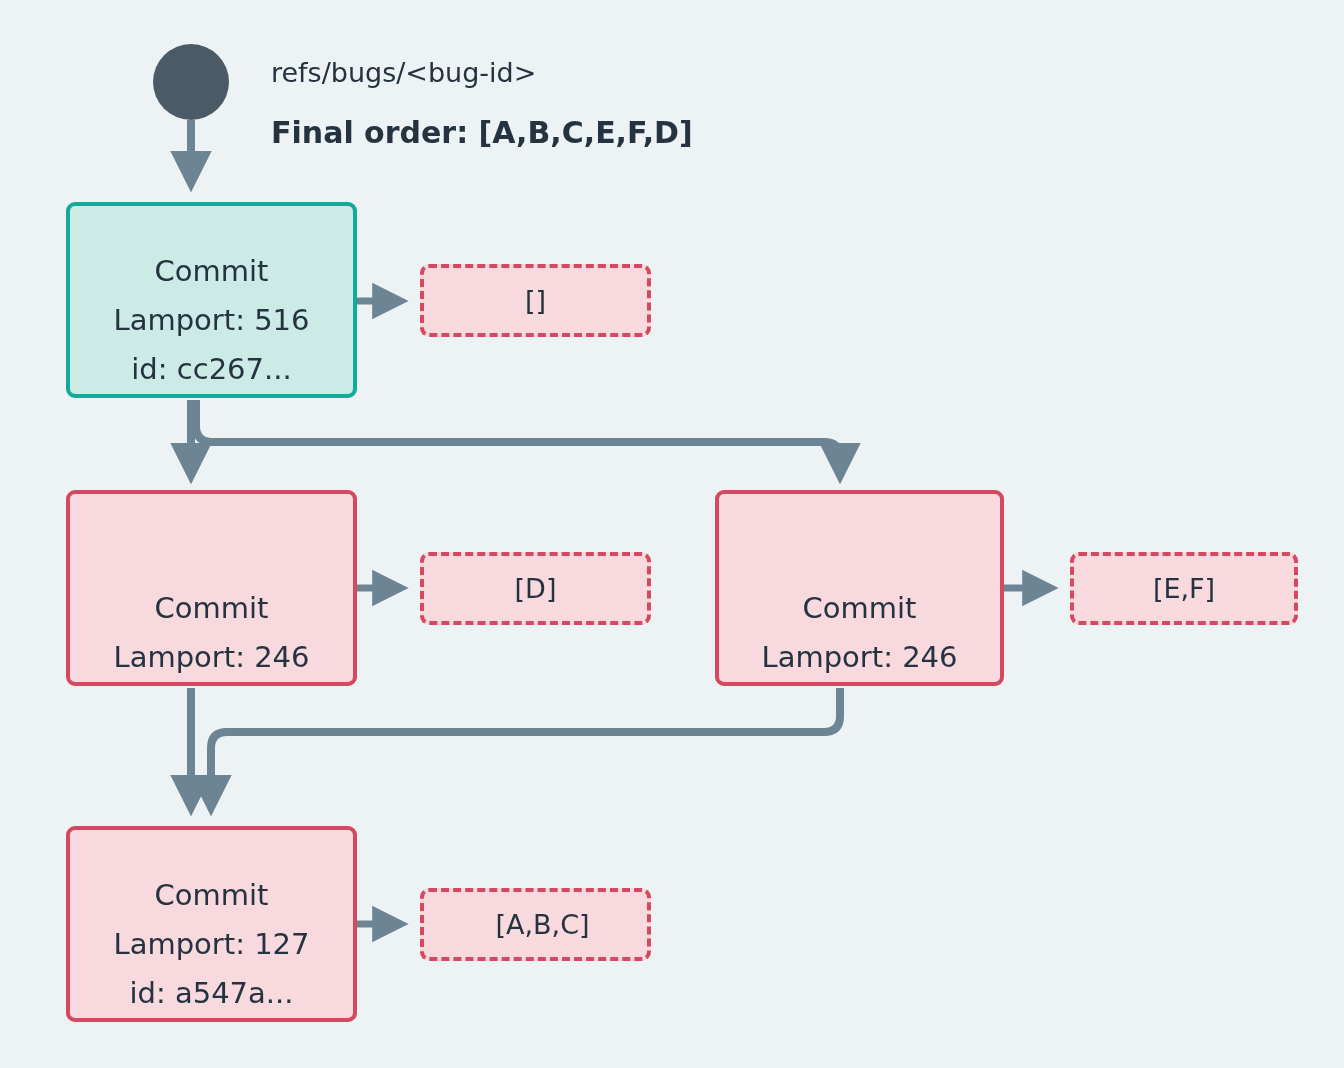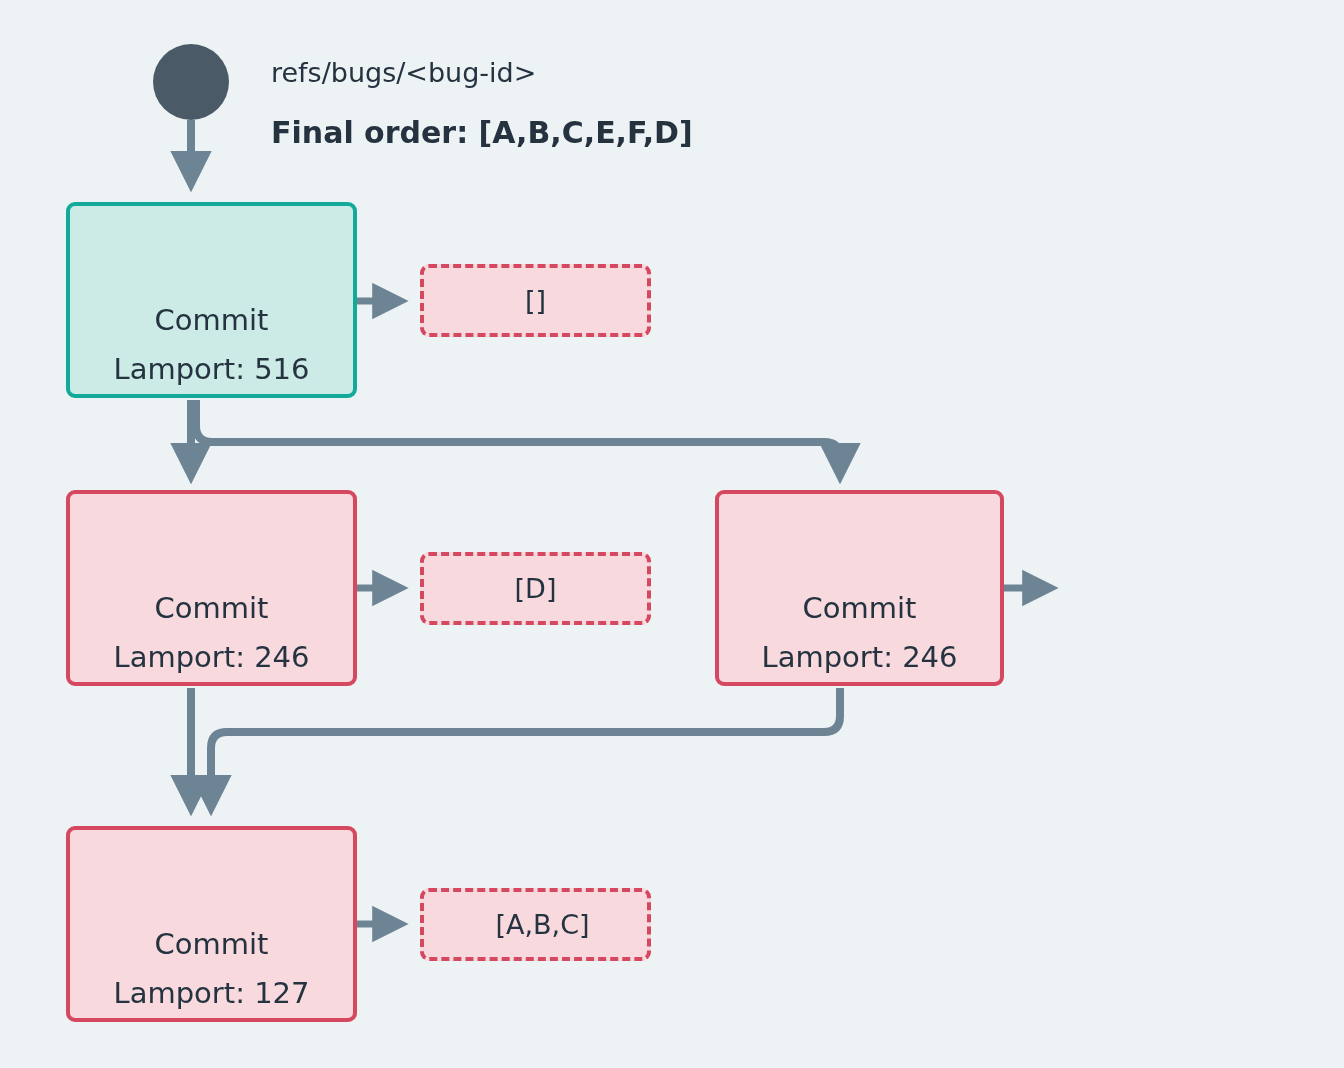--- a/index.html
+++ b/index.html
@@ -137,43 +137,48 @@
   </svg>
 
   <div class="start-dot" style="left:153px; top:44px; width:76px; height:76px;"></div>
 
   <div class="header-text header-ref" style="left:271px; top:57px;">refs/bugs/&lt;bug-id&gt;</div>
   <div class="header-text header-order" style="left:271px; top:115px;">Final order: [A,B,C,E,F,D]</div>
 
   <div class="node node-green" style="left:46px; top:202px; width:291px; height:196px;">
     <div class="line">Commit</div>
     <div class="line">Lamport: 516</div>
+    <div class="line">id: cc267...</div>
   </div>
 
   <div class="ops-box" style="left:420px; top:264px; width:231px; height:73px;">
     <span class="ops-label">[]</span>
   </div>
 
   <div class="node node-red" style="left:46px; top:490px; width:291px; height:196px;">
     <div class="line">Commit</div>
     <div class="line">Lamport: 246</div>
   </div>
 
   <div class="ops-box" style="left:420px; top:552px; width:231px; height:73px;">
     <span class="ops-label">[D]</span>
   </div>
 
   <div class="node node-red" style="left:695px; top:490px; width:289px; height:196px;">
     <div class="line">Commit</div>
     <div class="line">Lamport: 246</div>
   </div>
 
+  <div class="ops-box" style="left:1070px; top:552px; width:228px; height:73px;">
+    <span class="ops-label">[E,F]</span>
+  </div>
 
   <div class="node node-red" style="left:46px; top:826px; width:291px; height:196px;">
     <div class="line">Commit</div>
     <div class="line">Lamport: 127</div>
+    <div class="line">id: a547a...</div>
   </div>
 
   <div class="ops-box" style="left:420px; top:888px; width:231px; height:73px;padding-left:14px;">
     <span class="ops-label">[A,B,C]</span>
   </div>
 
 </div>
 
 </body></html>

